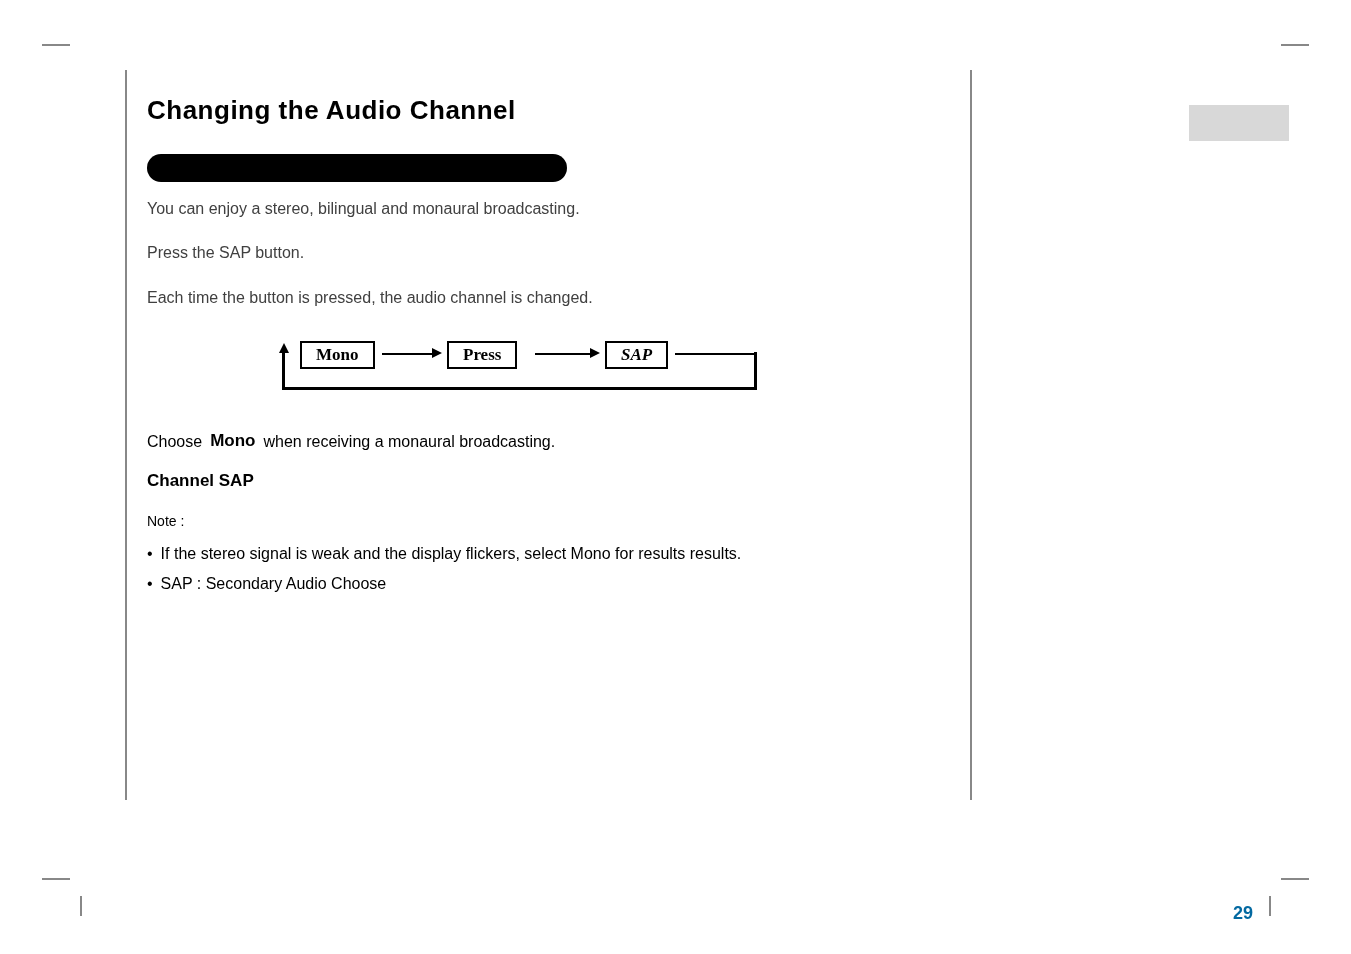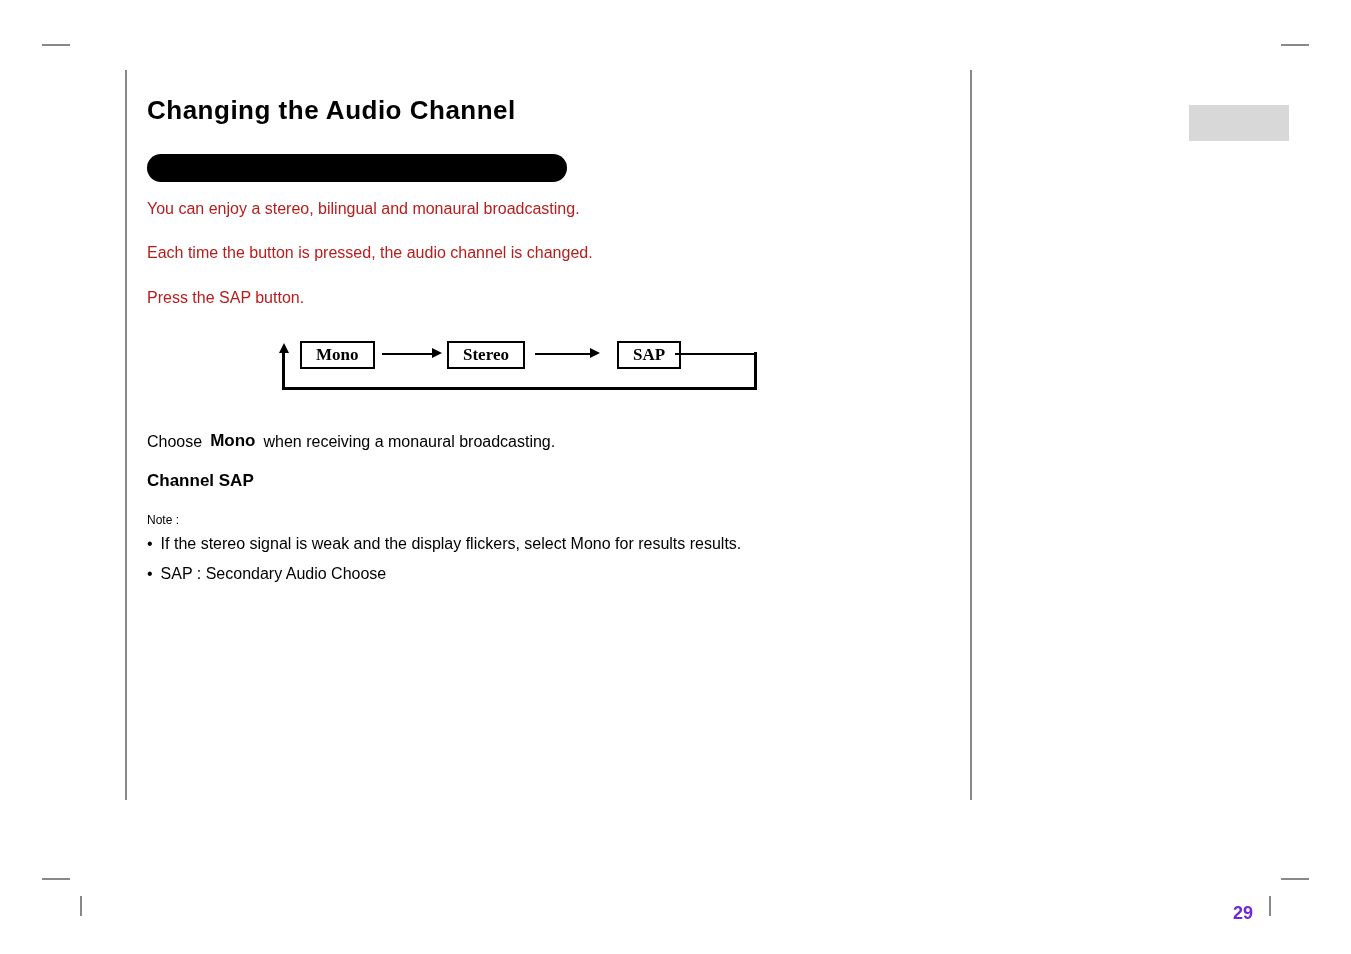--- a/index.html
+++ b/index.html
@@ -71,21 +71,21 @@
       width: 420px;
       height: 28px;
       background: #000;
       border-radius: 14px;
       margin-bottom: 14px;
     }
     
     .body-text {
       font-size: 16px;
       line-height: 1.65;
-      color: #b91c1c;
+      color: #404040;
     }
     
     .body-text p {
       margin-bottom: 18px;
     }
     
     .mode-diagram {
       margin: 30px 0 30px 135px;
       position: relative;
       width: 475px;
@@ -181,43 +181,43 @@
     
     .choose-text {
       font-size: 16px;
     }
     
     .notes {
       margin-top: 22px;
     }
     
     .notes-label {
-      font-size: 12px;
-      margin-bottom: 4px;
+      font-size: 14px;
+      margin-bottom: 12px;
     }
     
     .note-item {
       display: flex;
       gap: 8px;
       font-size: 16px;
       line-height: 1.6;
       margin-bottom: 4px;
     }
     
     .bullet {
       flex-shrink: 0;
     }
     
     .page-number {
       position: absolute;
       bottom: 30px;
       right: 98px;
       font-size: 18px;
       font-weight: bold;
-      color: #6d28d9;
+      color: #0369a1;
     }
   </style>
 </head>
 <body>
 
 <div class="crop-mark crop-tl-h"></div>
 <div class="crop-mark crop-tr-h"></div>
 <div class="crop-mark crop-bl-h"></div>
 <div class="crop-mark crop-br-h"></div>
 <div class="tick-bl"></div>
@@ -228,39 +228,39 @@
 <div class="right-divider"></div>
 
 <div class="page-container">
   <div class="content">
     <h1 class="section-title">Changing the Audio Channel</h1>
 
     <div class="black-pill"></div>
 
     <div class="body-text">
       <p>You can enjoy a stereo, bilingual and monaural broadcasting.</p>
+      <p>Press the SAP button.</p>
       <p>Each time the button is pressed, the audio channel is changed.</p>
-      <p>Press the SAP button.</p>
     </div>
 
     <div class="mode-diagram">
       <div class="loop-line-left"></div>
       <div class="loop-arrow-top"></div>
 
       <div class="mode-box" style="left:18px;">Mono</div>
 
       <div class="arrow-line" style="left:100px; width:50px;"></div>
       <div class="arrow-head" style="left:150px;"></div>
 
-      <div class="mode-box" style="left:165px;">Stereo</div>
+      <div class="mode-box" style="left:165px;">Press</div>
 
       <div class="arrow-line" style="left:253px; width:55px;"></div>
       <div class="arrow-head" style="left:308px;"></div>
 
-      <div class="mode-box" style="left:335px;">SAP</div>
+      <div class="mode-box" style="left:323px;font-style:italic;">SAP</div>
 
       <div class="arrow-line" style="left:393px; width:82px;"></div>
       <div class="loop-line-top-right"></div>
       <div class="loop-line-right"></div>
       <div class="loop-line-bottom"></div>
     </div>
 
     <div class="choose-line">
       <span>Choose</span>
       <span class="choose-label">Mono</span>

